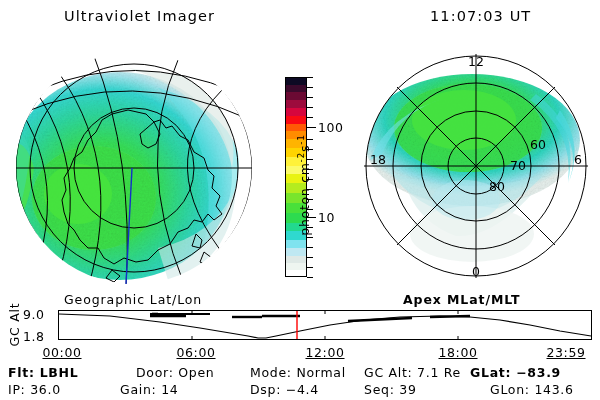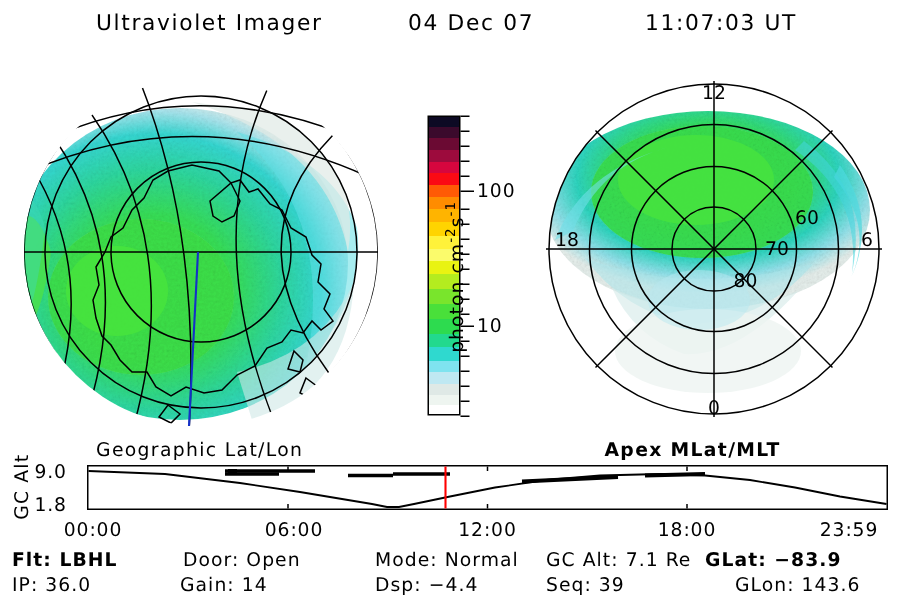--- a/index.html
+++ b/index.html
@@ -165,39 +165,39 @@
 
   
   #time-axis { left: 0; top: 345px; width: 600px; height: 16px; }
   .time-tick-label {
     position: absolute;
     top: 0;
     font-size: 12.5px;
     letter-spacing: 0.6px;
     white-space: nowrap;
     transform: translateX(-50%);
+    text-decoration: underline;
   }
 
   
   #status-block { left: 0; top: 365px; width: 600px; height: 34px; }
   .status-cell {
     position: absolute;
     font-size: 12.5px;
     letter-spacing: 0.7px;
     white-space: nowrap;
   }
   .status-row0 { top: 0px; }
   .status-row1 { top: 17px; }
 </style>
 </head>
 <body>
 
 <div id="header" class="abs">
   <div id="title-text" class="h-item">Ultraviolet Imager</div>
-  <div id="date-text" class="h-item">04 Dec 07</div>
   <div id="time-text" class="h-item">11:07:03 UT</div>
 </div>
 
 <div id="geo-panel" class="abs">
   <svg class="panel-canvas" width="248" height="240" viewBox="0 0 248 240">
     <defs>
       <clipPath id="geoDisk">
         <ellipse cx="126" cy="120" rx="118" ry="116"></ellipse>
       </clipPath>
       <radialGradient id="auroraGeo" cx="42%" cy="58%" r="62%">
@@ -411,21 +411,21 @@
 <div id="time-axis" class="abs">
   <div class="time-tick-label" style="left:62px;">00:00</div>
   <div class="time-tick-label" style="left:196px;">06:00</div>
   <div class="time-tick-label" style="left:325px;">12:00</div>
   <div class="time-tick-label" style="left:458px;">18:00</div>
   <div class="time-tick-label" style="left:566px;">23:59</div>
 </div>
 
 <div id="status-block" class="abs">
   <div class="status-cell status-row0" style="left:8px;font-weight:bold;">Flt: LBHL</div>
-  <div class="status-cell status-row0" style="left:122px;">Door: Open</div>
+  <div class="status-cell status-row0" style="left:136px;">Door: Open</div>
   <div class="status-cell status-row0" style="left:250px;">Mode: Normal</div>
   <div class="status-cell status-row0" style="left:364px;">GC Alt: 7.1 Re</div>
   <div class="status-cell status-row0" style="left:470px;font-weight:bold;">GLat: −83.9</div>
 
   <div class="status-cell status-row1" style="left:8px;">IP: 36.0</div>
   <div class="status-cell status-row1" style="left:120px;">Gain: 14</div>
   <div class="status-cell status-row1" style="left:250px;">Dsp:   −4.4</div>
   <div class="status-cell status-row1" style="left:364px;">Seq: 39</div>
   <div class="status-cell status-row1" style="left:490px;">GLon: 143.6</div>
 </div>

